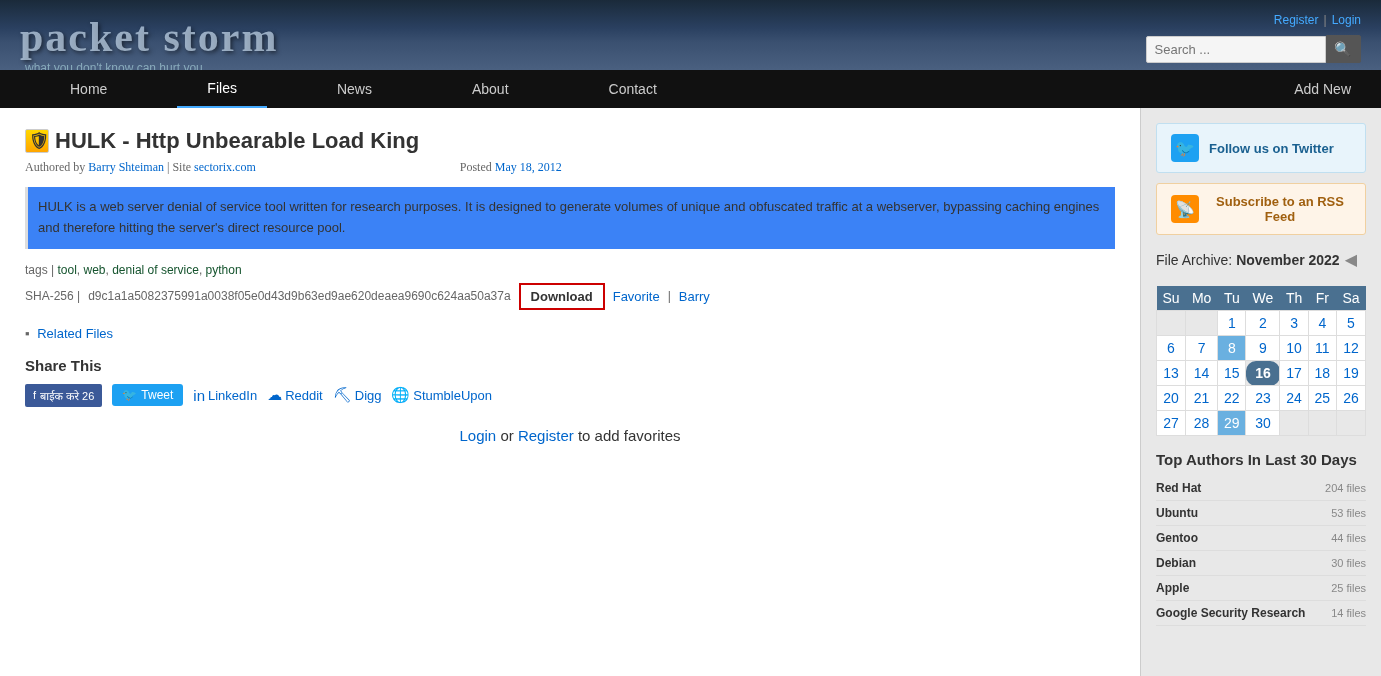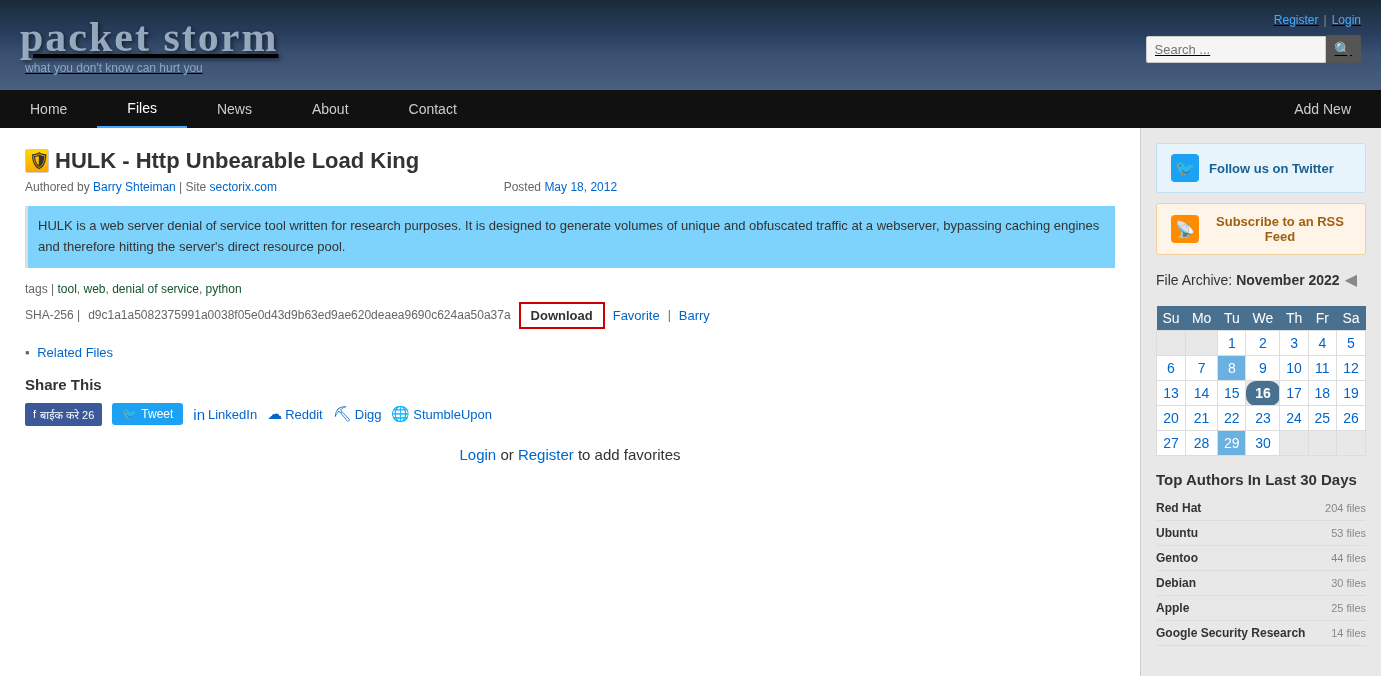--- a/index.html
+++ b/index.html
@@ -3,23 +3,22 @@
   <meta charset="utf-8">
   <style>
     * { margin: 0; padding: 0; box-sizing: border-box; }
     body { font-family: Arial, sans-serif; font-size: 13px; background: #d0d0d0; }
 
     
     #header {
       background: linear-gradient(to bottom, #1a2a3a 0%, #2a4060 40%, #3a5070 60%, #4a6080 100%);
       padding: 8px 0 0 0;
       position: relative;
-      height: 90px;
+      height: 70px;
       overflow: hidden;
-      text-decoration: underline;
     }
     #header-inner {
       display: flex;
       justify-content: space-between;
       align-items: flex-start;
       padding: 5px 20px;
     }
     .logo-area { display: flex; flex-direction: column; }
     .logo-text {
       font-size: 42px;
@@ -64,20 +63,21 @@
       display: flex;
       align-items: center;
     }
     .nav-item {
       color: #ccc;
       padding: 10px 30px;
       cursor: pointer;
       font-size: 14px;
       text-decoration: none;
       display: inline-block;
+      margin-left: 40px;
     }
     .nav-item.active { border-bottom: 2px solid #4af; color: white; }
     .nav-add {
       margin-left: auto;
       color: #ccc;
       padding: 10px 30px;
       font-size: 14px;
       cursor: pointer;
     }
 
@@ -117,28 +117,28 @@
 
     .article-title {
       font-size: 22px;
       font-weight: bold;
       color: #333;
       display: flex;
       align-items: center;
       margin-bottom: 6px;
     }
 
-    .article-meta { font-size: 12px; color: #666; margin-bottom: 12px; }
+    .article-meta { font-size: 12px; color: #666; margin-bottom: 12px; font-family: Liberation Serif, serif; }
     .article-meta a { color: #0066cc; text-decoration: none; }
 
     .article-desc {
       font-size: 13px;
       color: #333;
       line-height: 1.6;
-      background: #7dd3fc;
+      background: #3b82f6;
       padding: 10px;
       border-left: 3px solid #ddd;
       margin-bottom: 14px;
     }
 
     .article-tags { font-size: 12px; color: #666; margin-bottom: 6px; }
     .article-tags a { color: #14532d; text-decoration: none; }
 
     .sha-row {
       display: flex;

